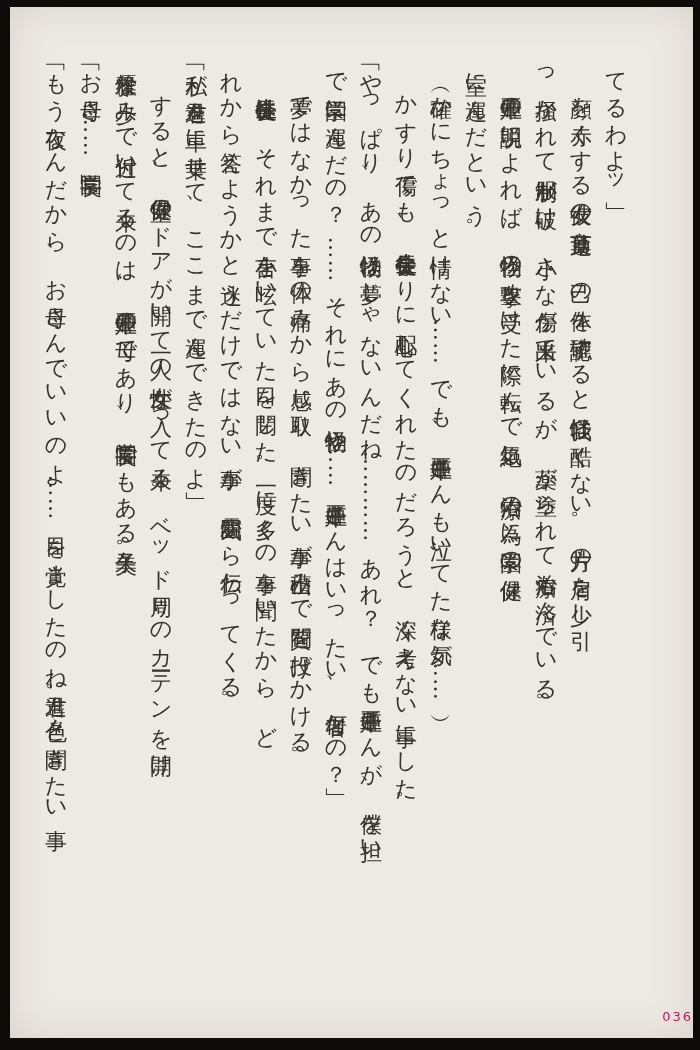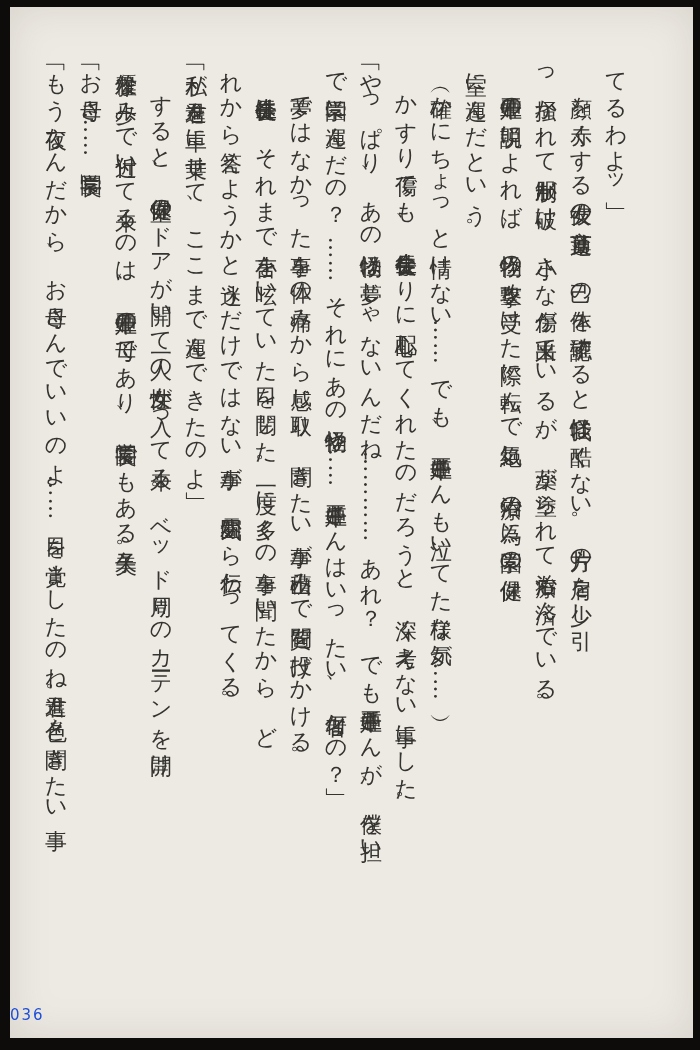--- a/index.html
+++ b/index.html
@@ -37,25 +37,25 @@
   .text-block p {
     margin: 0;
     padding: 0;
     white-space: nowrap;
   }
   .page-number {
     position: absolute;
     bottom: 14px;
     left: 0;
     width: 100%;
-    text-align: left;
+    text-align: right;
     font-family: "DejaVu Sans", "Liberation Sans", sans-serif;
-    font-size: 15px;
+    font-size: 13px;
     letter-spacing: 2px;
-    color: #1d4ed8;
+    color: #be185d;
   }
 </style>
 </head>
 <body>
 
 <div class="page">
   <div class="text-block">
     <p>てるわよッ」</p>
     <p>　顔を赤くする彼女の言葉通り、己の体を確認すると怪我は酷くない。片方の肩を少し引</p>
     <p>っ掻かれて制服が破け、小さな傷が出来ているが、薬が塗られて治療も済んでいる。</p>

